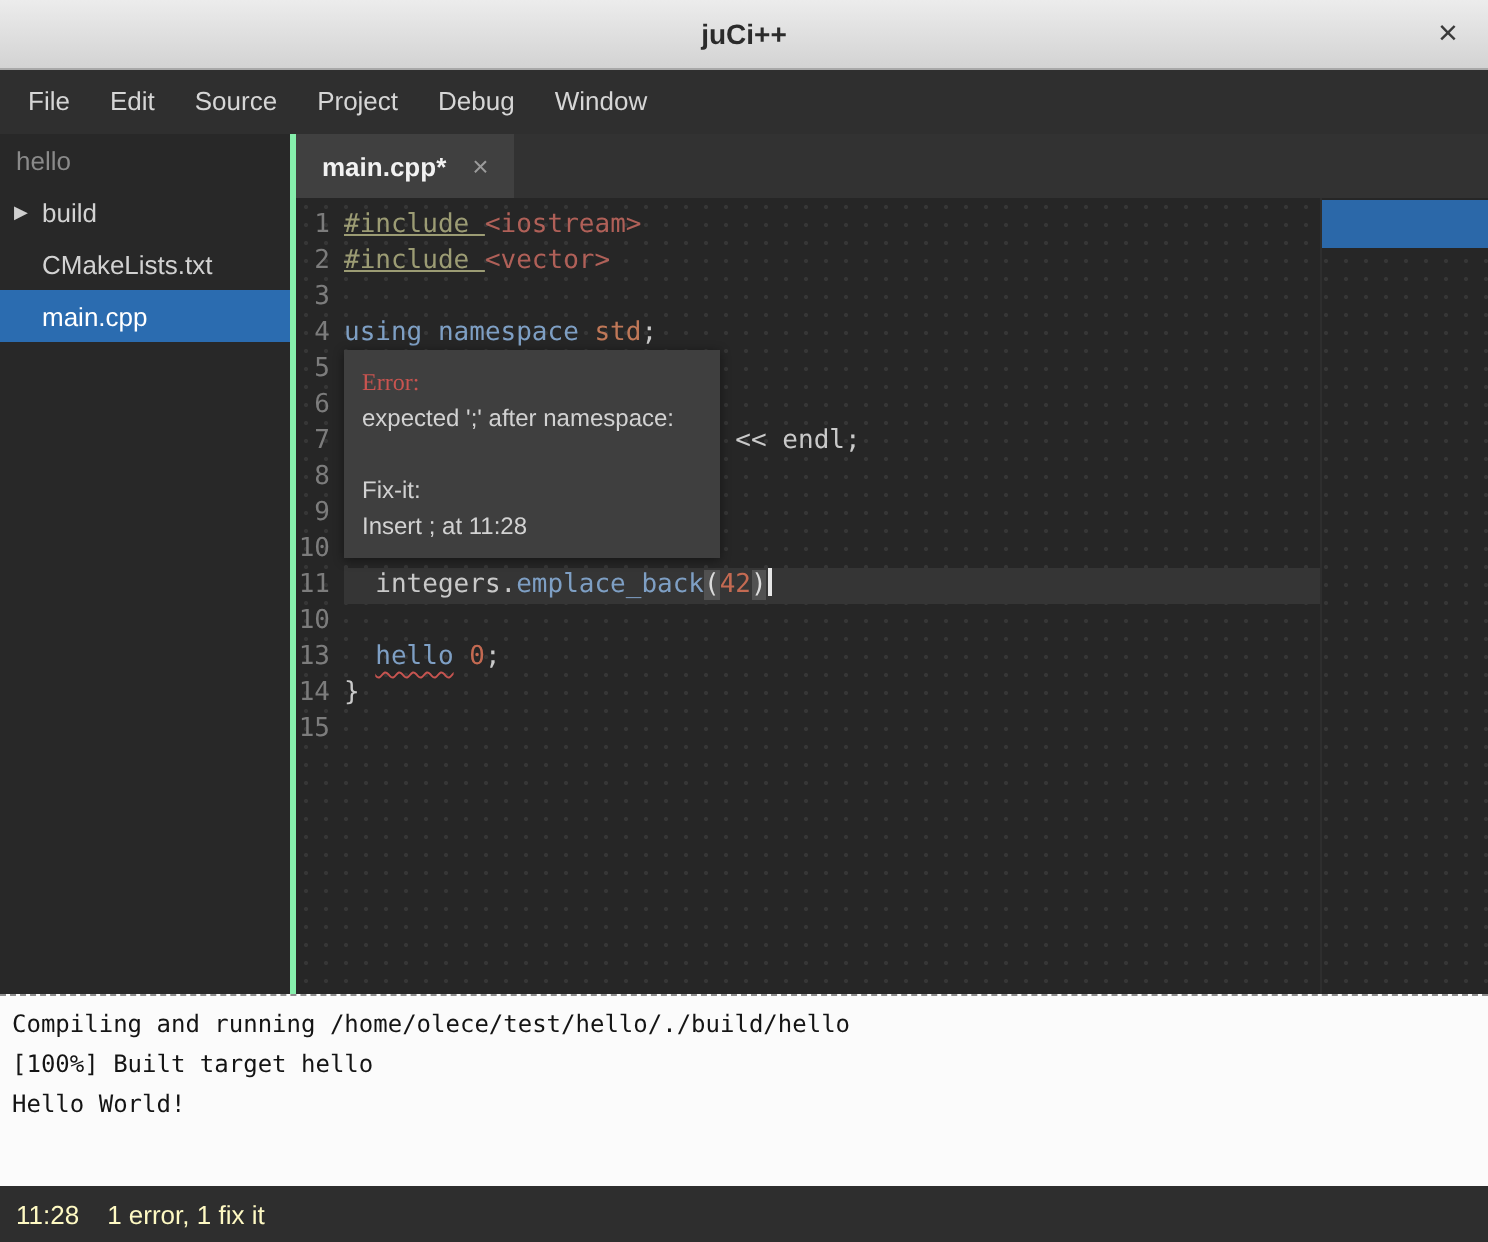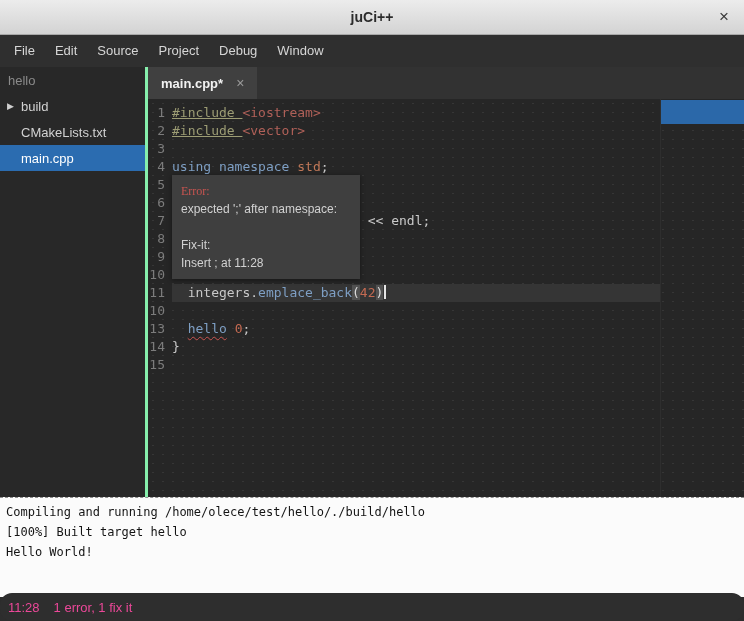--- a/index.html
+++ b/index.html
@@ -75,22 +75,22 @@
 
   
   .output { position: absolute; top: 497px; left: 0; right: 0; height: 100px;
             background: #fbfbfb; border-top: 1px dashed #8f8f8f;
             font-family: "DejaVu Sans Mono", monospace; font-size: 12px;
             color: #141414; padding: 4px 6px; }
   .out-line { line-height: 20px; white-space: pre; }
 
   
   .statusbar { position: absolute; top: 593px; left: 0; right: 0; height: 28px;
-               background: #2e2e2e; color: #ec4899; font-size: 13px;
-               display: flex; align-items: center; gap: 14px; padding: 0 8px; border-radius: 12px; }
+               background: #2e2e2e; color: #fef9c3; font-size: 13px;
+               display: flex; align-items: center; gap: 14px; padding: 0 8px; }
 </style>
 </head>
 <body>
 
 <div class="window">
 
   <div class="titlebar">
     <div class="title">juCi++</div>
     <div class="close-btn">×</div>
   </div>

